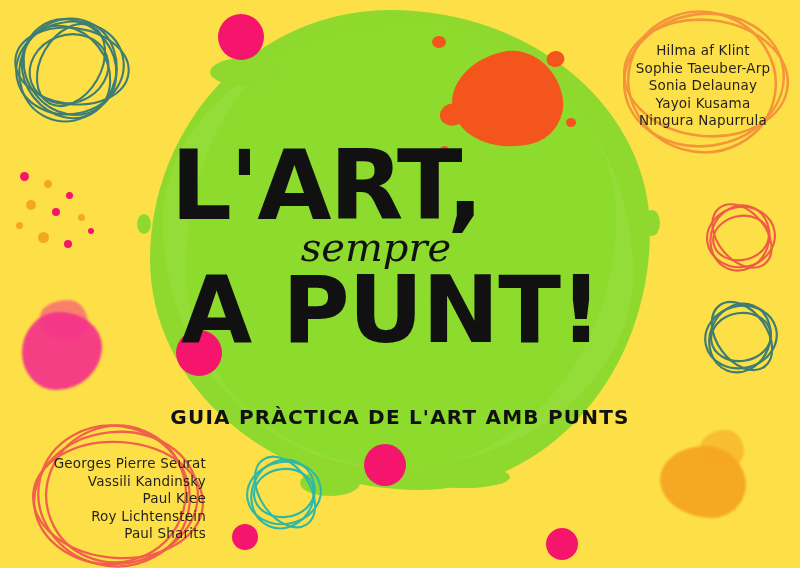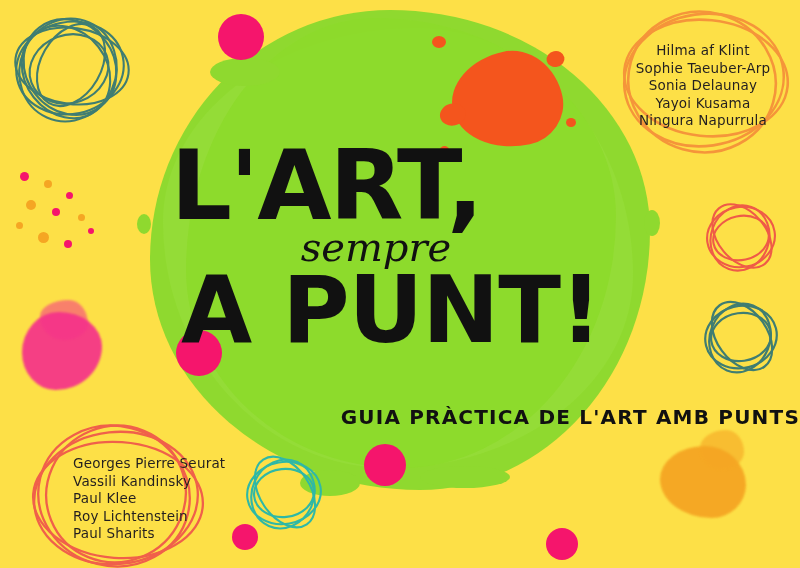--- a/index.html
+++ b/index.html
@@ -128,23 +128,22 @@
   }
   .artists-top {
     left: 628px;
     top: 42px;
     text-align: center;
     width: 150px;
   }
   .artists-bottom {
     left: 36px;
     top: 455px;
-    text-align: left;
+    text-align: right;
     width: 170px;
-    margin-left: 37px;
   }
 
   .title-wrap {
     position: absolute;
     left: 0;
     top: 140px;
     width: 732px;
     text-align: center;
     pointer-events: none;
   }
@@ -177,21 +176,21 @@
     letter-spacing: -1px;
     position: relative;
     left: 25px;
     top: -8px;
   }
   .subtitle {
     position: absolute;
     left: 0;
     top: 405px;
     width: 800px;
-    text-align: right;
+    text-align: center;
     font-family: "DejaVu Sans", sans-serif;
     font-weight: bold;
     font-size: 20px;
     letter-spacing: 1.2px;
     color: #111111;
   }
 </style>
 </head>
 <body>
 

